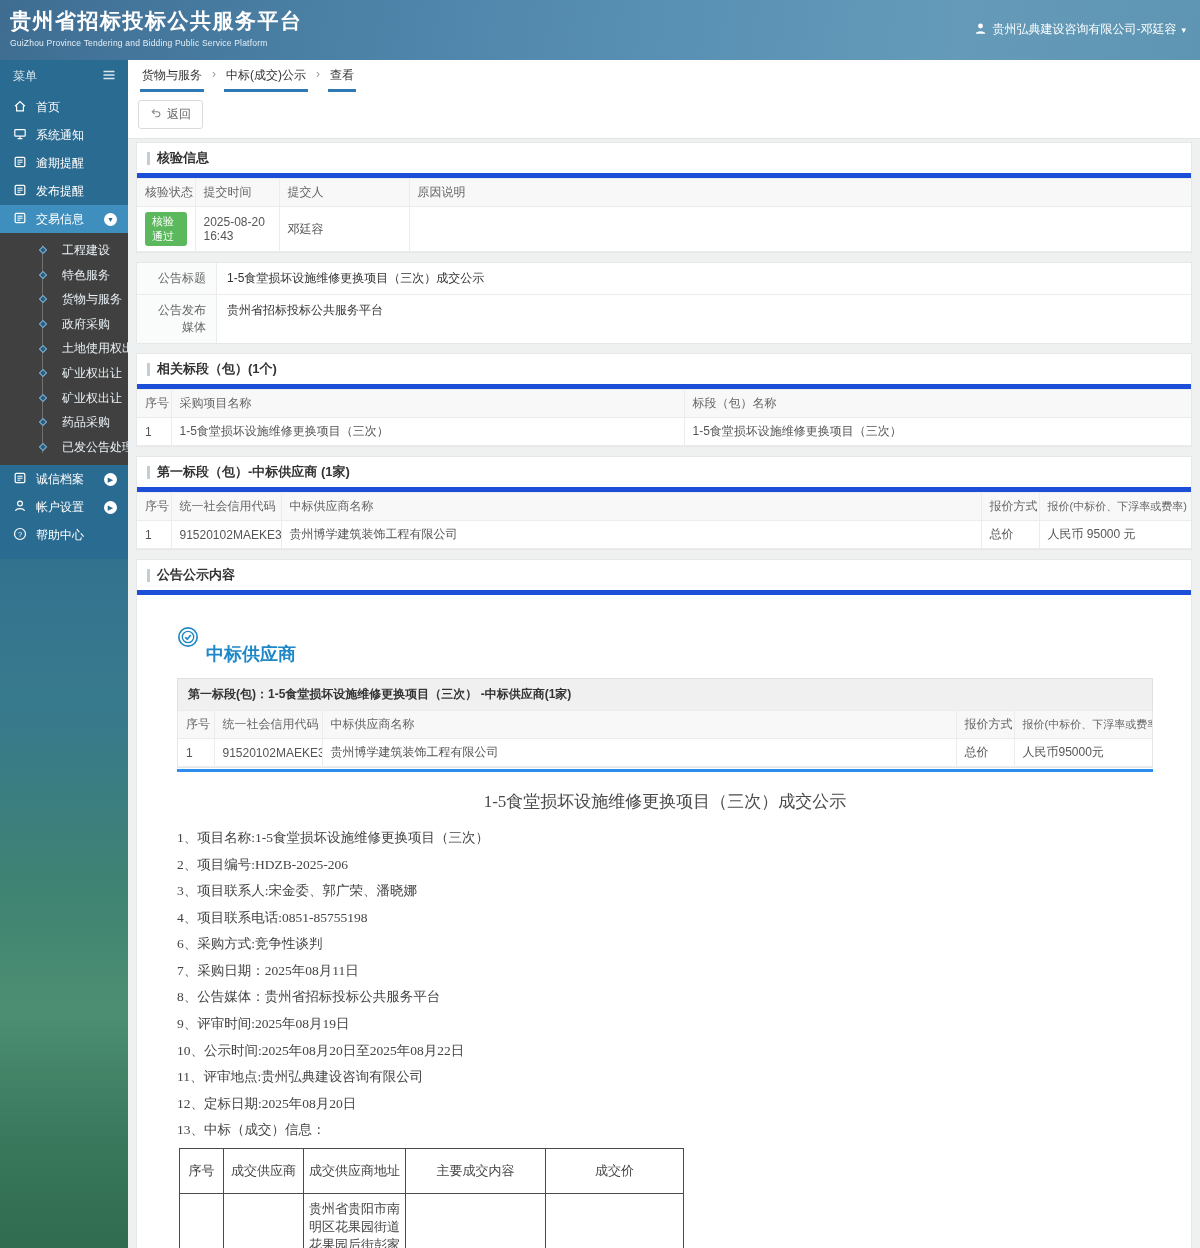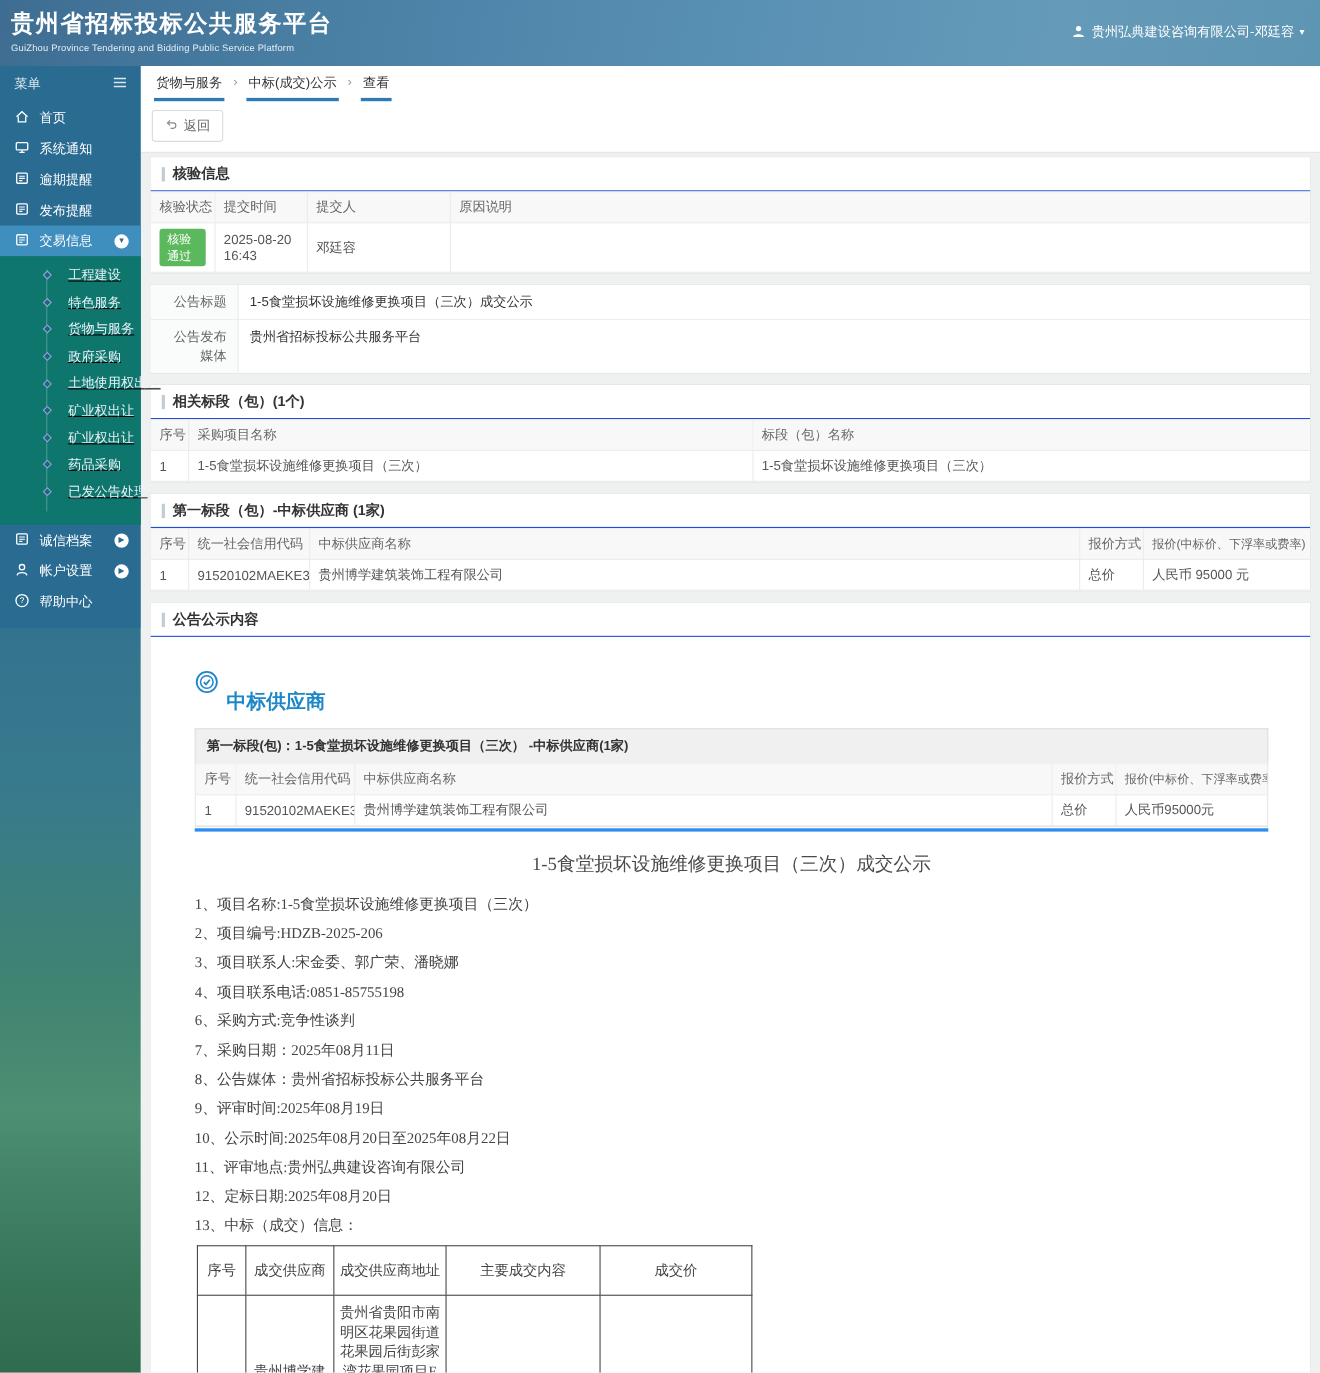--- a/index.html
+++ b/index.html
@@ -28,39 +28,39 @@
   .menu { background:#2a6b92; padding-bottom:10px; }
   .menu-head { display:flex; justify-content:space-between; align-items:center;
     padding:8px 12px 8px 13px; color:#dce8f0; font-size:12px; }
   .menu-head svg { cursor:pointer; }
   .nav-item { position:relative; display:flex; align-items:center; gap:9px; height:28px;
     padding-left:13px; color:#fff; font-size:12px; cursor:pointer; }
   .nav-item svg { flex:none; }
   .nav-item.active { background:#3e8ebe; }
   .chev { position:absolute; right:11px; top:50%; margin-top:-6.5px; width:13px; height:13px;
     border-radius:50%; background:#fff; color:#2a6b92; font-size:7px; line-height:13px; text-align:center; }
-  .submenu { position:relative; background:#0f766e; padding:5px 0 18px;text-decoration:underline; }
+  .submenu { position:relative; background:#404040; padding:5px 0 6px; }
   .submenu::before { content:""; position:absolute; left:42px; top:12px; bottom:12px; width:1px;
     background:rgba(255,255,255,.25); }
   .submenu-item { position:relative; height:24.6px; line-height:24.6px; padding-left:62px;
     color:#eaf2f7; font-size:12px; cursor:pointer; white-space:nowrap; }
   .submenu-item::before { content:""; position:absolute; left:39.5px; top:50%; margin-top:-3px;
     width:4px; height:4px; border:1px solid #7fb0cd; background:#2b5d80; transform:rotate(45deg); }
   
   .main { flex:1; background:#eff1f1; overflow:hidden; }
   .topwhite { background:#fff; padding:6px 10px 9px; border-bottom:1px solid #e3e5e5; }
   .breadcrumb { display:flex; align-items:flex-start; gap:8px; font-size:12px; color:#333; padding:1px 2px 0; }
   .crumb { padding:0 2px 5px; border-bottom:3px solid #2f79b4; cursor:pointer; }
   .crumb-sep { color:#999; padding-top:0; }
   .back-btn { margin-top:8px; display:inline-flex; align-items:center; gap:5px; background:#fff;
     border:1px solid #d9dcdf; border-radius:3px; font-size:12px; color:#666; padding:5px 11px; cursor:pointer; }
   .cards { padding:3px 8px 0; }
   .card { background:#fff; border:1px solid #e6e8e8; margin-bottom:9px; }
   .sec-title { display:flex; align-items:center; gap:7px; padding:6px 10px; font-size:13px;
-    font-weight:bold; color:#333; border-bottom:1px solid #1d4ed8; }
+    font-weight:bold; color:#333; border-bottom:5px solid #1d4ed8; }
   .marker { width:3px; height:13px; background:#c3cdd4; flex:none; }
   .tbl { width:100%; border-collapse:collapse; font-size:12px; table-layout:fixed; }
   .tbl th { background:#f8f8f8; color:#666; font-weight:normal; text-align:left; padding:5px 8px;
     border:1px solid #ececec; white-space:nowrap; overflow:hidden; }
   .tbl td { color:#555; padding:5px 8px; border:1px solid #ececec; overflow:hidden; }
   .tbl th:first-child, .tbl td:first-child { border-left:none; }
   .tbl th:last-child, .tbl td:last-child { border-right:none; }
   .th-small { font-size:11px; }
   .badge { display:inline-block; background:#5cb85c; color:#fff; font-size:11px; padding:2px 7px; border-radius:3px; }
   .form-row { display:flex; border-bottom:1px solid #ececec; font-size:12px; }

